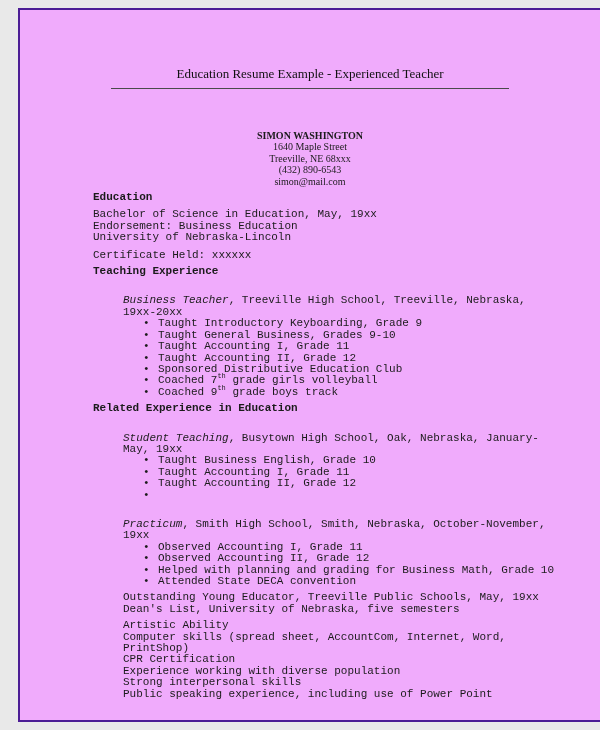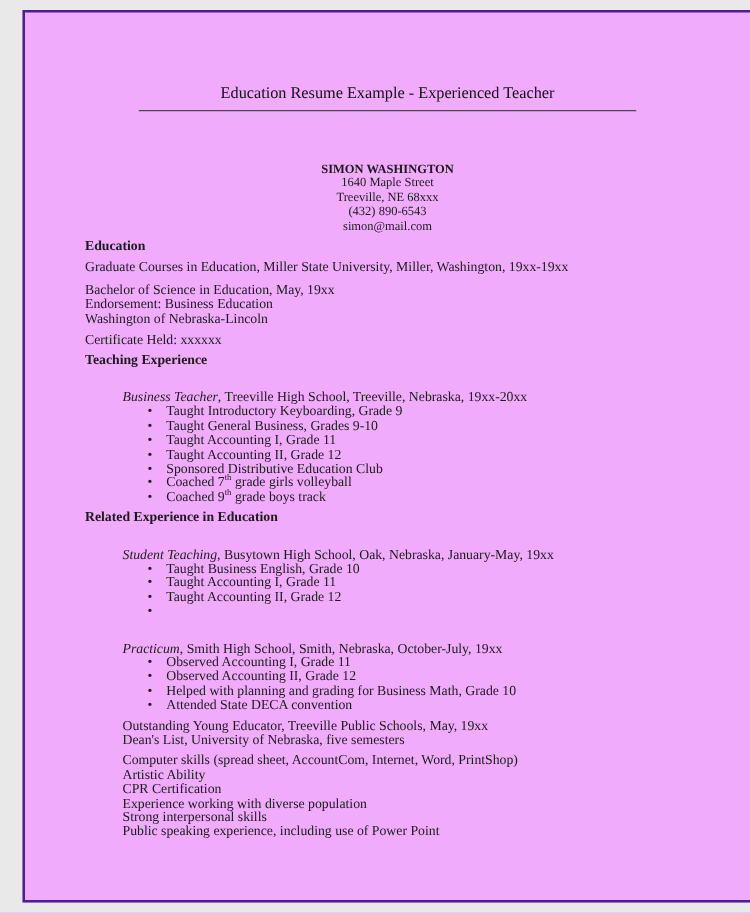--- a/index.html
+++ b/index.html
@@ -35,24 +35,25 @@
   }
   .contact {
     margin-top: 41px;
     text-align: center;
     font-size: 10px;
     line-height: 11.4px;
   }
   .contact-name { font-weight: bold; }
   .content {
     margin-top: 4px;
-    padding-left: 48px;
+    padding-left: 73px;
     padding-right: 38px;
     font-size: 11px;
     line-height: 11.4px;
+    font-family: Liberation Mono, monospace;
   }
   .section { margin-top: 5px; }
   .section-heading { font-weight: bold; }
   .para.plain { margin-top: 6px; }
   .para.indent { margin-left: 30px; }
   .job { margin-left: 30px; margin-top: 18px; }
   .job-title { font-style: italic; }
   .bullets { margin-left: 20px; }
   .bullet-line { display: flex; }
   .bullet-glyph { width: 15px; flex: 0 0 15px; }
@@ -74,26 +75,23 @@
         <div class="contact-line">Treeville, NE 68xxx</div>
         <div class="contact-line">(432) 890-6543</div>
         <div class="contact-line">simon@mail.com</div>
       </div>
   </div>
 
   <div class="content">
       <section class="section">
         <div class="section-heading">Education</div>
         <div class="para plain">
-          <div class="para-line">Graduate Courses in Education, Miller State University, Miller, Washington, 19xx-19xx</div>
-        </div>
-        <div class="para plain">
           <div class="para-line">Bachelor of Science in Education, May, 19xx</div>
           <div class="para-line">Endorsement: Business Education</div>
-          <div class="para-line">Washington of Nebraska-Lincoln</div>
+          <div class="para-line">University of Nebraska-Lincoln</div>
         </div>
         <div class="para plain">
           <div class="para-line">Certificate Held: xxxxxx</div>
         </div>
       </section>
       <section class="section">
         <div class="section-heading">Teaching Experience</div>
         <div class="job">
           <div class="job-title-line"><span class="job-title">Business Teacher</span><span class="job-detail">, Treeville High School, Treeville, Nebraska, 19xx-20xx</span></div>
           <div class="bullets">
@@ -144,21 +142,21 @@
             <div class="bullet-line">
               <span class="bullet-glyph">•</span>
               <span class="bullet-text">Taught Accounting II, Grade 12</span>
             </div>
             <div class="bullet-line">
               <span class="bullet-glyph">•</span>
             </div>
           </div>
         </div>
         <div class="job">
-          <div class="job-title-line"><span class="job-title">Practicum</span><span class="job-detail">, Smith High School, Smith, Nebraska, October-July, 19xx</span></div>
+          <div class="job-title-line"><span class="job-title">Practicum</span><span class="job-detail">, Smith High School, Smith, Nebraska, October-November, 19xx</span></div>
           <div class="bullets">
             <div class="bullet-line">
               <span class="bullet-glyph">•</span>
               <span class="bullet-text">Observed Accounting I, Grade 11</span>
             </div>
             <div class="bullet-line">
               <span class="bullet-glyph">•</span>
               <span class="bullet-text">Observed Accounting II, Grade 12</span>
             </div>
             <div class="bullet-line">
@@ -173,22 +171,22 @@
         </div>
       </section>
       <section class="section">
         <div class="para indent">
           <div class="para-line">Outstanding Young Educator, Treeville Public Schools, May, 19xx</div>
           <div class="para-line">Dean's List, University of Nebraska, five semesters</div>
         </div>
       </section>
       <section class="section">
         <div class="para indent">
+          <div class="para-line">Artistic Ability</div>
           <div class="para-line">Computer skills (spread sheet, AccountCom, Internet, Word, PrintShop)</div>
-          <div class="para-line">Artistic Ability</div>
           <div class="para-line">CPR Certification</div>
           <div class="para-line">Experience working with diverse population</div>
           <div class="para-line">Strong interpersonal skills</div>
           <div class="para-line">Public speaking experience, including use of Power Point</div>
         </div>
       </section>
     </div>
 </div>
 
 </body></html>

